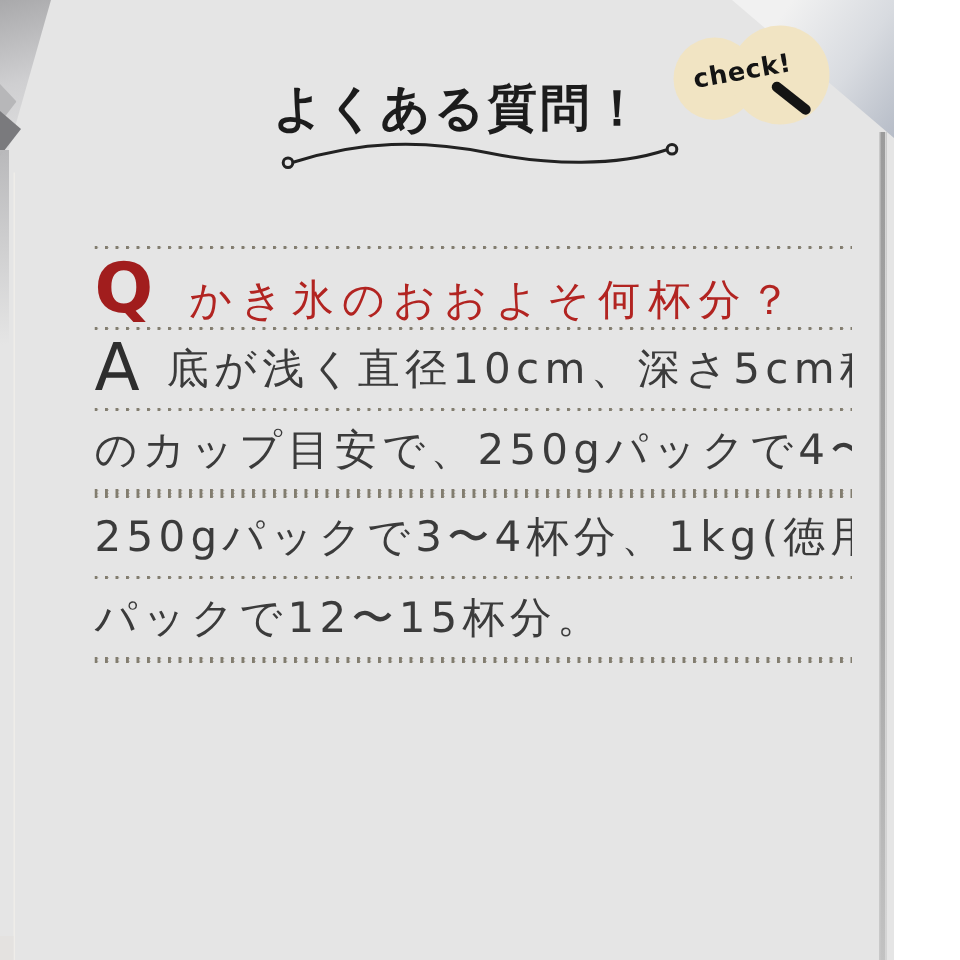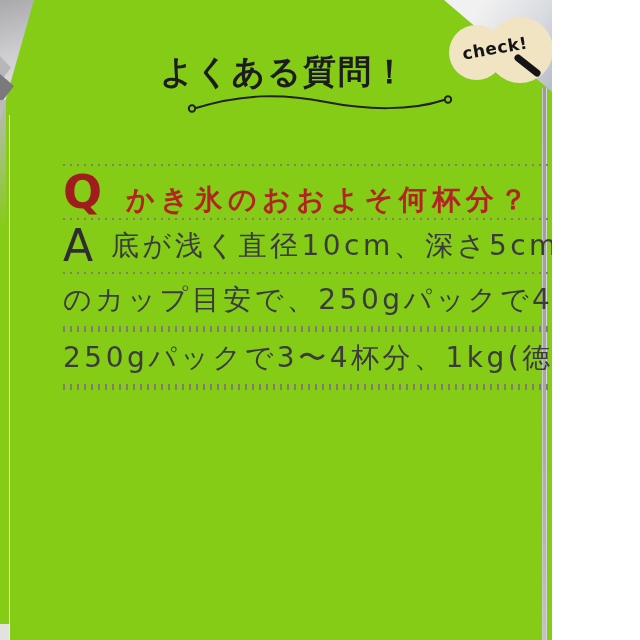--- a/index.html
+++ b/index.html
@@ -1,22 +1,22 @@
 <!DOCTYPE html>
 <html lang="ja"><head>
 <meta charset="utf-8">
 <style>
   html,body{margin:0;padding:0;}
   body{
     width:640px;height:640px;background:#ffffff;
     font-family:"DejaVu Sans","Liberation Sans",sans-serif;
   }
   .stage{
-    position:relative;width:552px;height:640px;overflow:hidden;
-    background:#84cc16;
+    position:relative;width:596px;height:640px;overflow:hidden;
+    background:#e5e5e5;
   }
   
   .corner-left{
     position:absolute;left:0;top:0;width:34px;height:120px;
     background:linear-gradient(165deg,#a9a9ab 0%,#cfcfd1 45%,#e8e8e8 100%);
     clip-path:polygon(0 0,100% 0,0 100%);
   }
   .fold-light{
     position:absolute;left:0;top:56px;width:11px;height:26px;
     background:#b7b7b9;clip-path:polygon(0 0,100% 45%,0 100%);
@@ -63,21 +63,21 @@
   .badge-handle{position:absolute;left:62px;top:37px;}
   
   .qa{position:absolute;left:63px;top:164px;width:505px;}
   .dotline{
     height:2px;background-repeat:repeat-x;
     background-image:radial-gradient(circle at 1px 1px,#827d6f 1px,rgba(0,0,0,0) 1.4px);
     background-size:7px 2px;
   }
   .row{height:52px;display:flex;align-items:center;overflow:hidden;white-space:nowrap;}
   .qmark{font-size:46px;font-weight:600;color:#a11d1d;margin-right:24px;line-height:1;}
-  .qtext{font-size:28px;color:#b22421;letter-spacing:5.5px;font-weight:700;margin-top:15px;}
+  .qtext{font-size:28px;color:#b22421;letter-spacing:5.5px;font-weight:400;margin-top:15px;}
   .amark{font-size:44px;font-weight:500;color:#2e2e2e;margin-right:18px;line-height:1;}
   .atext{font-size:28px;color:#3b3b3b;letter-spacing:3.5px;font-weight:500;}
 </style>
 </head>
 <body>
 
 <div class="stage">
 
   <div class="corner-left"></div>
   <div class="fold-light"></div>
@@ -127,18 +127,21 @@
 
     <div class="dotline"></div>
 
     <div class="dotline"></div>
 
     <div class="row">
       <span class="atext">250gパックで3〜4杯分、1kg(徳用)</span>
     </div>
     <div class="dotline"></div>
 
+    <div class="row">
+      <span class="atext">パックで12〜15杯分。</span>
+    </div>
     <div class="dotline"></div>
 
     <div class="dotline"></div>
   </div>
 
 </div>
 
 </body></html>

